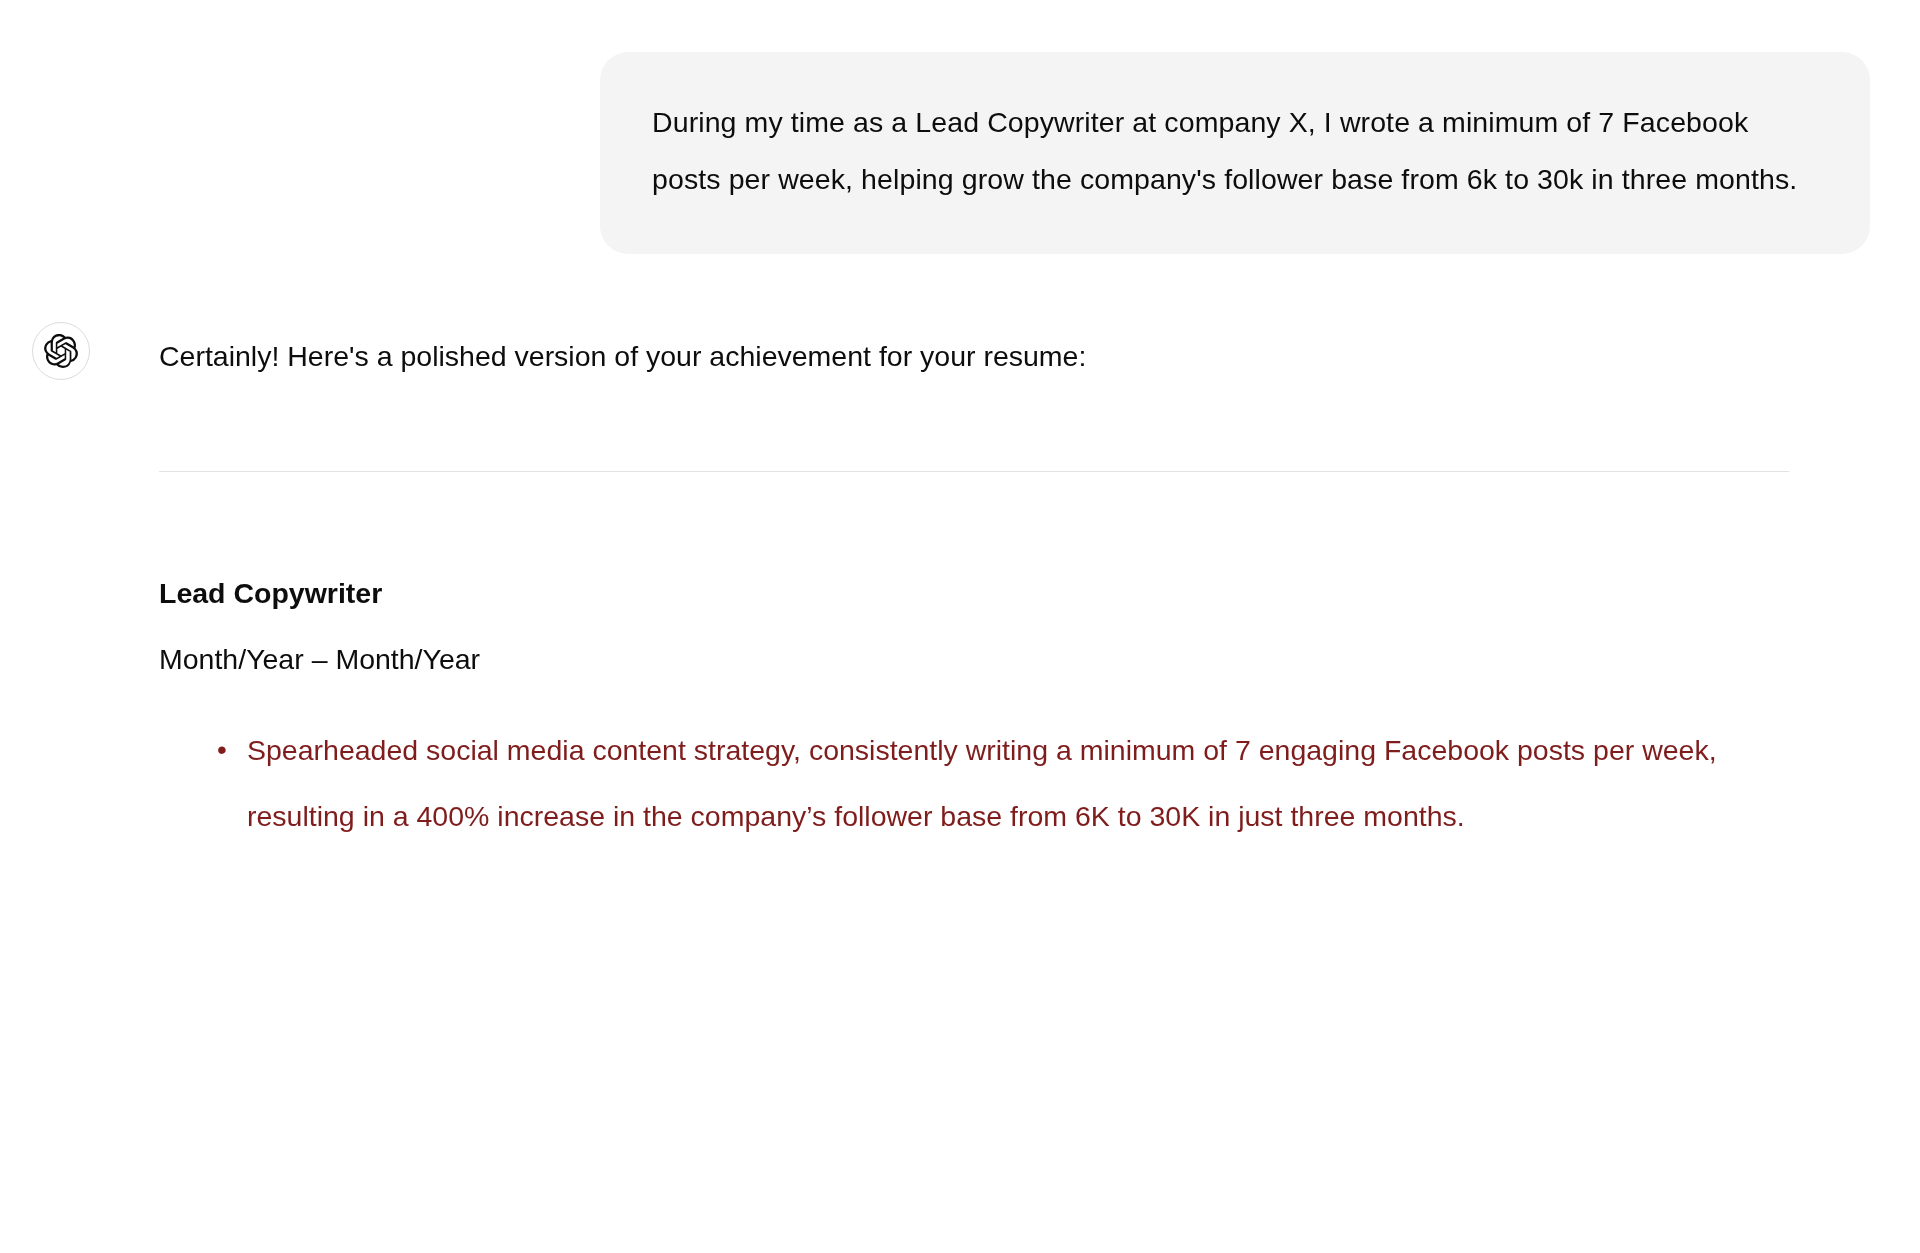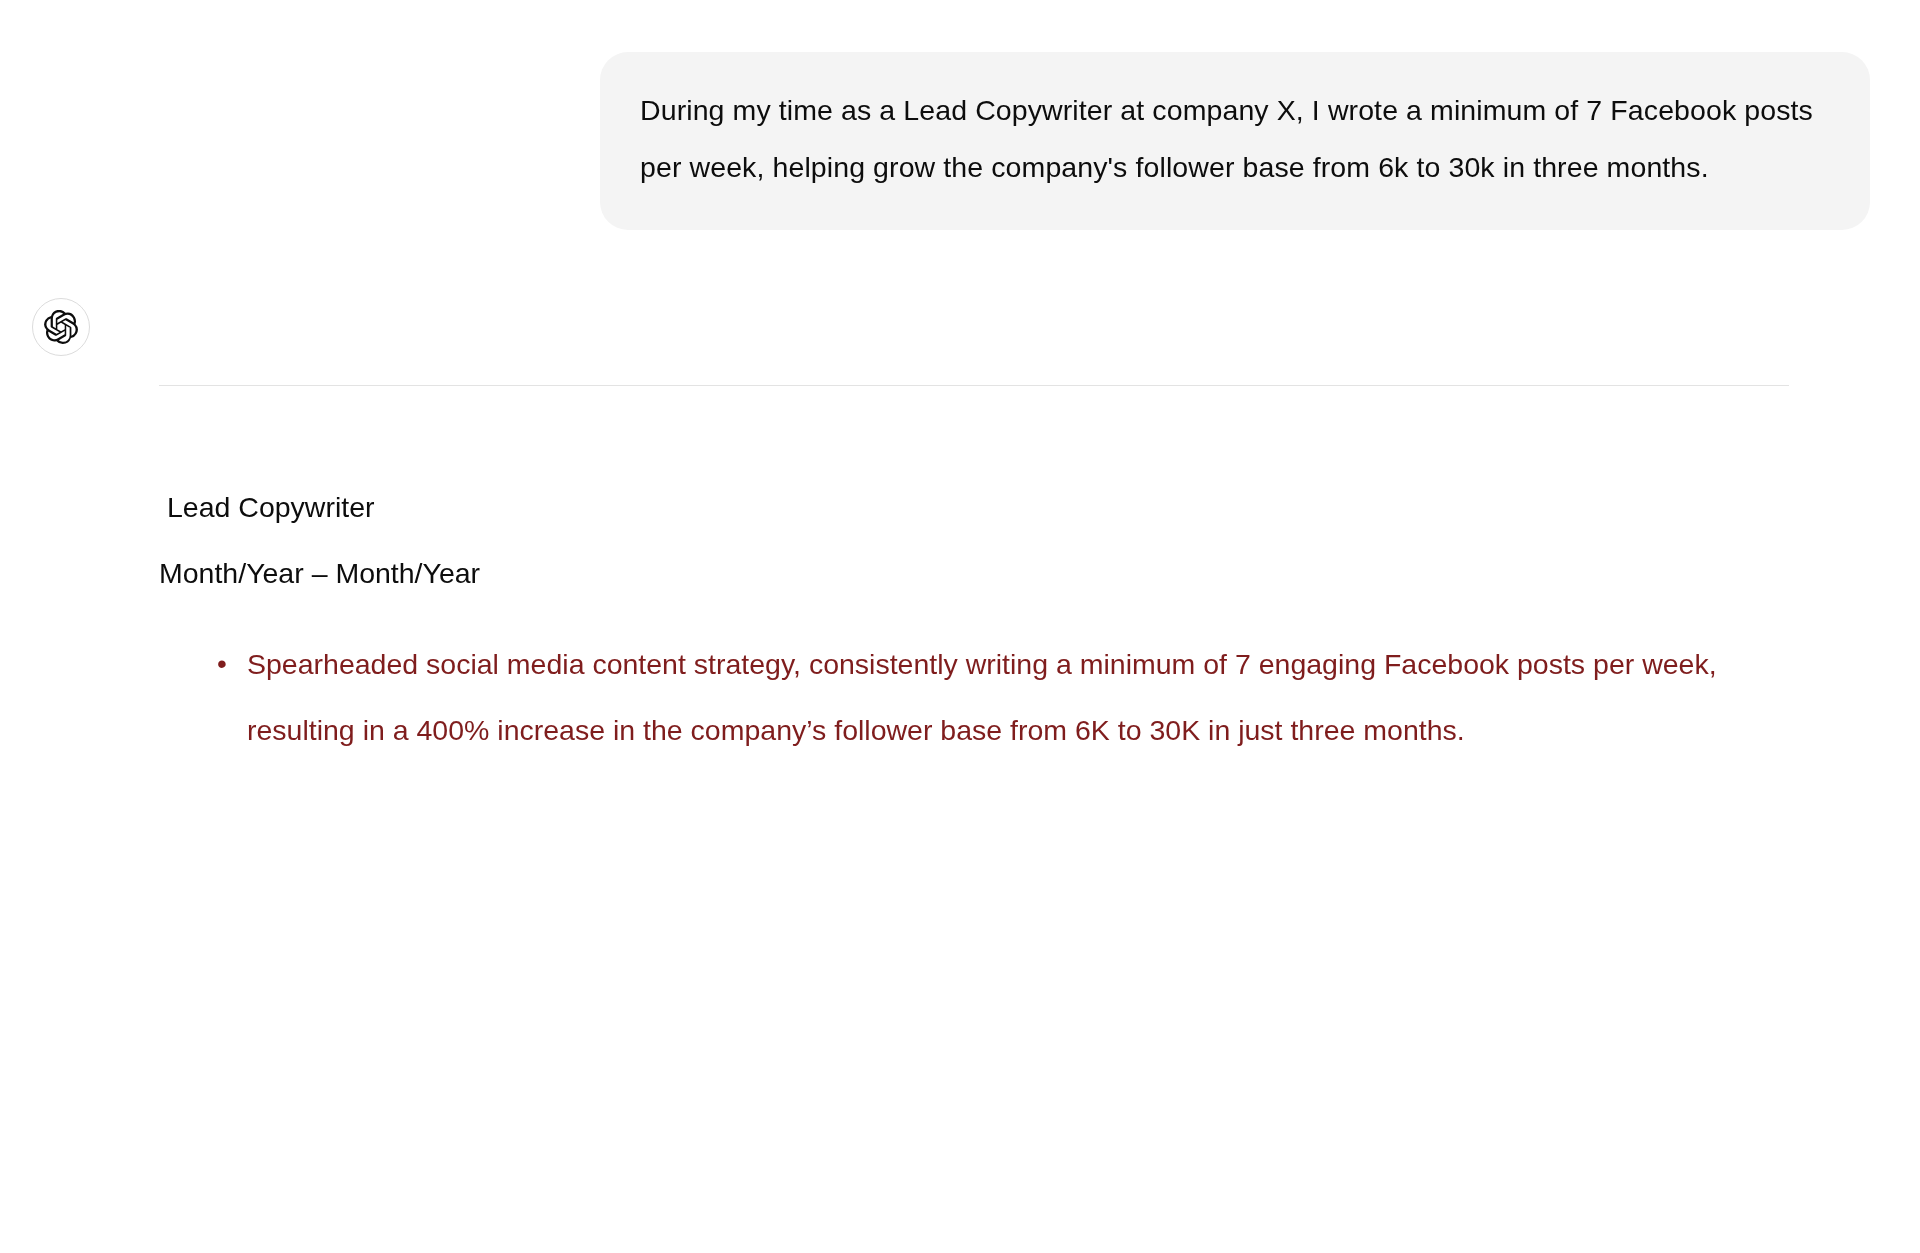--- a/index.html
+++ b/index.html
@@ -28,21 +28,21 @@
     padding: 52px 50px 0 0;
   }
   .user-bubble {
     background: #f4f4f4;
     border-radius: 28px;
     padding: 30px 40px 34px 40px;
     max-width: 1270px;
     box-sizing: border-box;
   }
   .user-bubble p {
-    margin: 0;
+    margin: 12px;
     font-size: 28.5px;
     line-height: 57px;
     color: #0d0d0d;
     letter-spacing: 0.1px;
   }
 
   
   .assistant-row {
     display: flex;
     align-items: flex-start;
@@ -81,21 +81,21 @@
   }
 
   .resume-block {
     margin-top: 88px;
   }
   .resume-line {
     font-size: 28.5px;
     line-height: 66px;
     color: #0d0d0d;
   }
-  .resume-line.bold { font-weight: normal; margin-left: 8px; }
+  .resume-line.bold { font-weight: bold; }
   .resume-line.italic { }
 
   .bullets {
     margin: 25px 0 0 0;
     padding-left: 58px;
     list-style: none;
   }
   .bullets li {
     position: relative;
     font-size: 28.5px;
@@ -125,20 +125,21 @@
   </div>
 
   <div class="assistant-row">
     <div class="avatar">
       <svg width="34" height="34" viewBox="0 0 24 24" aria-hidden="true">
         <path fill="#0d0d0d" d="M22.28 9.82a5.98 5.98 0 0 0-.52-4.91 6.05 6.05 0 0 0-6.51-2.9A6 6 0 0 0 4.98 4.18a5.98 5.98 0 0 0-4 2.9 6.05 6.05 0 0 0 .74 7.1 5.98 5.98 0 0 0 .51 4.91 6.05 6.05 0 0 0 6.52 2.9A5.98 5.98 0 0 0 13.26 24a6.05 6.05 0 0 0 5.77-4.19 5.98 5.98 0 0 0 4-2.9 6.05 6.05 0 0 0-.75-7.09Zm-9.02 12.6a4.48 4.48 0 0 1-2.88-1.04l.14-.08 4.78-2.76a.79.79 0 0 0 .39-.68v-6.74l2.02 1.17a.07.07 0 0 1 .4.06v5.58a4.5 4.5 0 0 1-4.49 4.49ZM3.6 18.3a4.47 4.47 0 0 1-.54-3.01l.14.09 4.78 2.76a.77.77 0 0 0 .78 0l5.84-3.37v2.33a.08.08 0 0 1-.03.06L9.74 19.95a4.5 4.5 0 0 1-6.14-1.64ZM2.34 7.9a4.48 4.48 0 0 1 2.35-1.97V11.6a.77.77 0 0 0 .38.67l5.82 3.36-2.02 1.17a.08.08 0 0 1-.07 0L4 13.99a4.5 4.5 0 0 1-1.65-6.14Zm16.6 3.86-5.83-3.4L15.12 7.2a.08.08 0 0 1 .07 0l4.83 2.79a4.49 4.49 0 0 1-.68 8.1v-5.67a.79.79 0 0 0-.4-.66Zm2.01-3.02-.14-.09-4.77-2.78a.78.78 0 0 0-.79 0L9.42 9.24V6.91a.07.07 0 0 1 .03-.06l4.83-2.79a4.5 4.5 0 0 1 6.68 4.66ZM8.32 12.87 6.3 11.7a.08.08 0 0 1-.04-.06V6.07a4.5 4.5 0 0 1 7.37-3.45l-.14.08L8.71 5.46a.79.79 0 0 0-.39.68v6.73Zm1.1-2.36 2.6-1.5 2.6 1.5v3l-2.6 1.5-2.6-1.5v-3Z"></path>
       </svg>
     </div>
 
     <div class="assistant-body">
+      <div class="assistant-intro">Certainly! Here's a polished version of your achievement for your resume:</div>
 
       <hr class="divider">
 
       <div class="resume-block">
         <div class="resume-line bold">Lead Copywriter</div>
         <div class="resume-line italic">Month/Year – Month/Year</div>
         <ul class="bullets">
           <li>Spearheaded social media content strategy, consistently writing a minimum of 7 engaging Facebook posts per week, resulting in a 400% increase in the company’s follower base from 6K to 30K in just three months.</li>
         </ul>
       </div>

